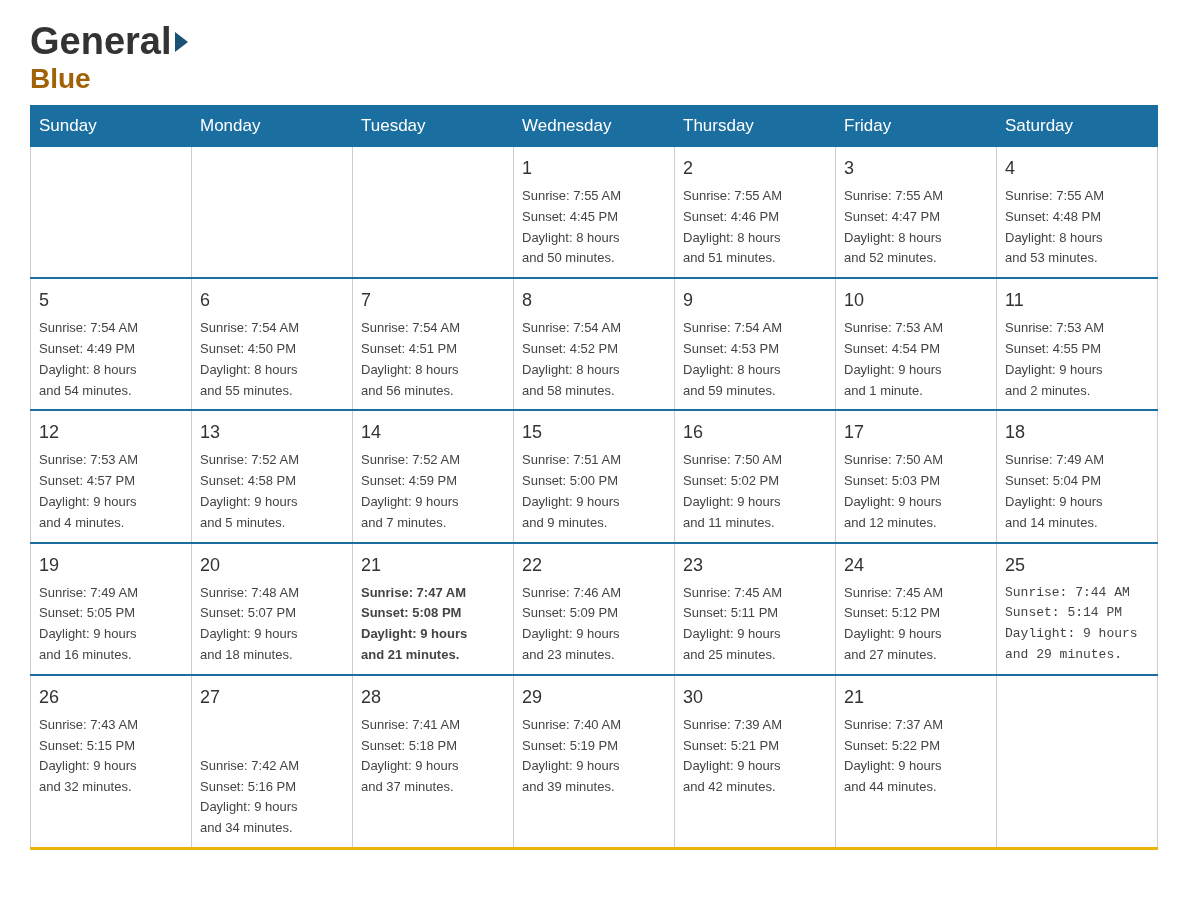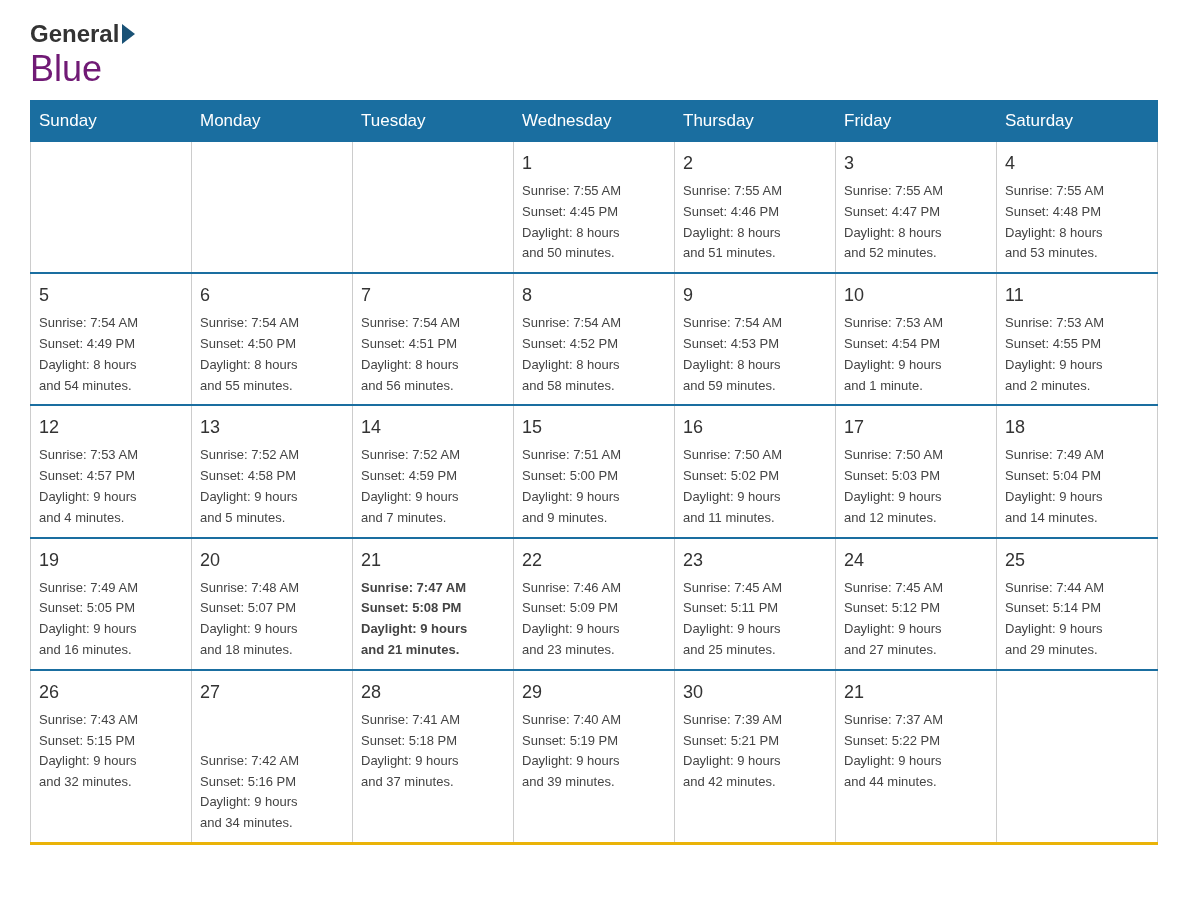--- a/index.html
+++ b/index.html
@@ -80,25 +80,25 @@
     .calendar-table tbody tr:last-child td {
       border-bottom: 3px solid #eab308;
     }
   </style>
 </head>
 <body>
 
 <div class="header">
   <div class="logo">
     <div style="display:flex;align-items:center;">
-      <span style="font-size:24px;font-weight:bold;color:#333;">General</span>
+      <span style="font-size:38px;font-weight:bold;color:#333;">General</span>
       <span style="display:inline-block;width:0;height:0;border-left:13px solid #1a5276;border-top:10px solid transparent;border-bottom:10px solid transparent;margin:0 3px;"></span>
     </div>
     <div>
-      <span style="font-size:36px;font-weight:normal;color:#701a75;">Blue</span>
+      <span style="font-size:28px;font-weight:bold;color:#a16207;">Blue</span>
     </div>
   </div>
   <div class="title-section">
     <div class="month-title"></div>
     <div class="location-title"></div>
   </div>
 </div>
 
 <table class="calendar-table">
   <thead>
@@ -286,21 +286,21 @@
         </td>
         <td>
           <span class="day-number">24</span>
           <div class="day-info" style="white-space: pre-line;">Sunrise: 7:45 AM
 Sunset: 5:12 PM
 Daylight: 9 hours
 and 27 minutes.</div>
         </td>
         <td>
           <span class="day-number">25</span>
-          <div class="day-info" style="white-space: pre-line;">Sunrise: 7:44 AM
+          <div class="day-info" style="white-space: pre-line; font-family: Liberation Mono, monospace;">Sunrise: 7:44 AM
 Sunset: 5:14 PM
 Daylight: 9 hours
 and 29 minutes.</div>
         </td>
       </tr>
       <tr>
         <td>
           <span class="day-number">26</span>
           <div class="day-info" style="white-space: pre-line;">Sunrise: 7:43 AM
 Sunset: 5:15 PM

